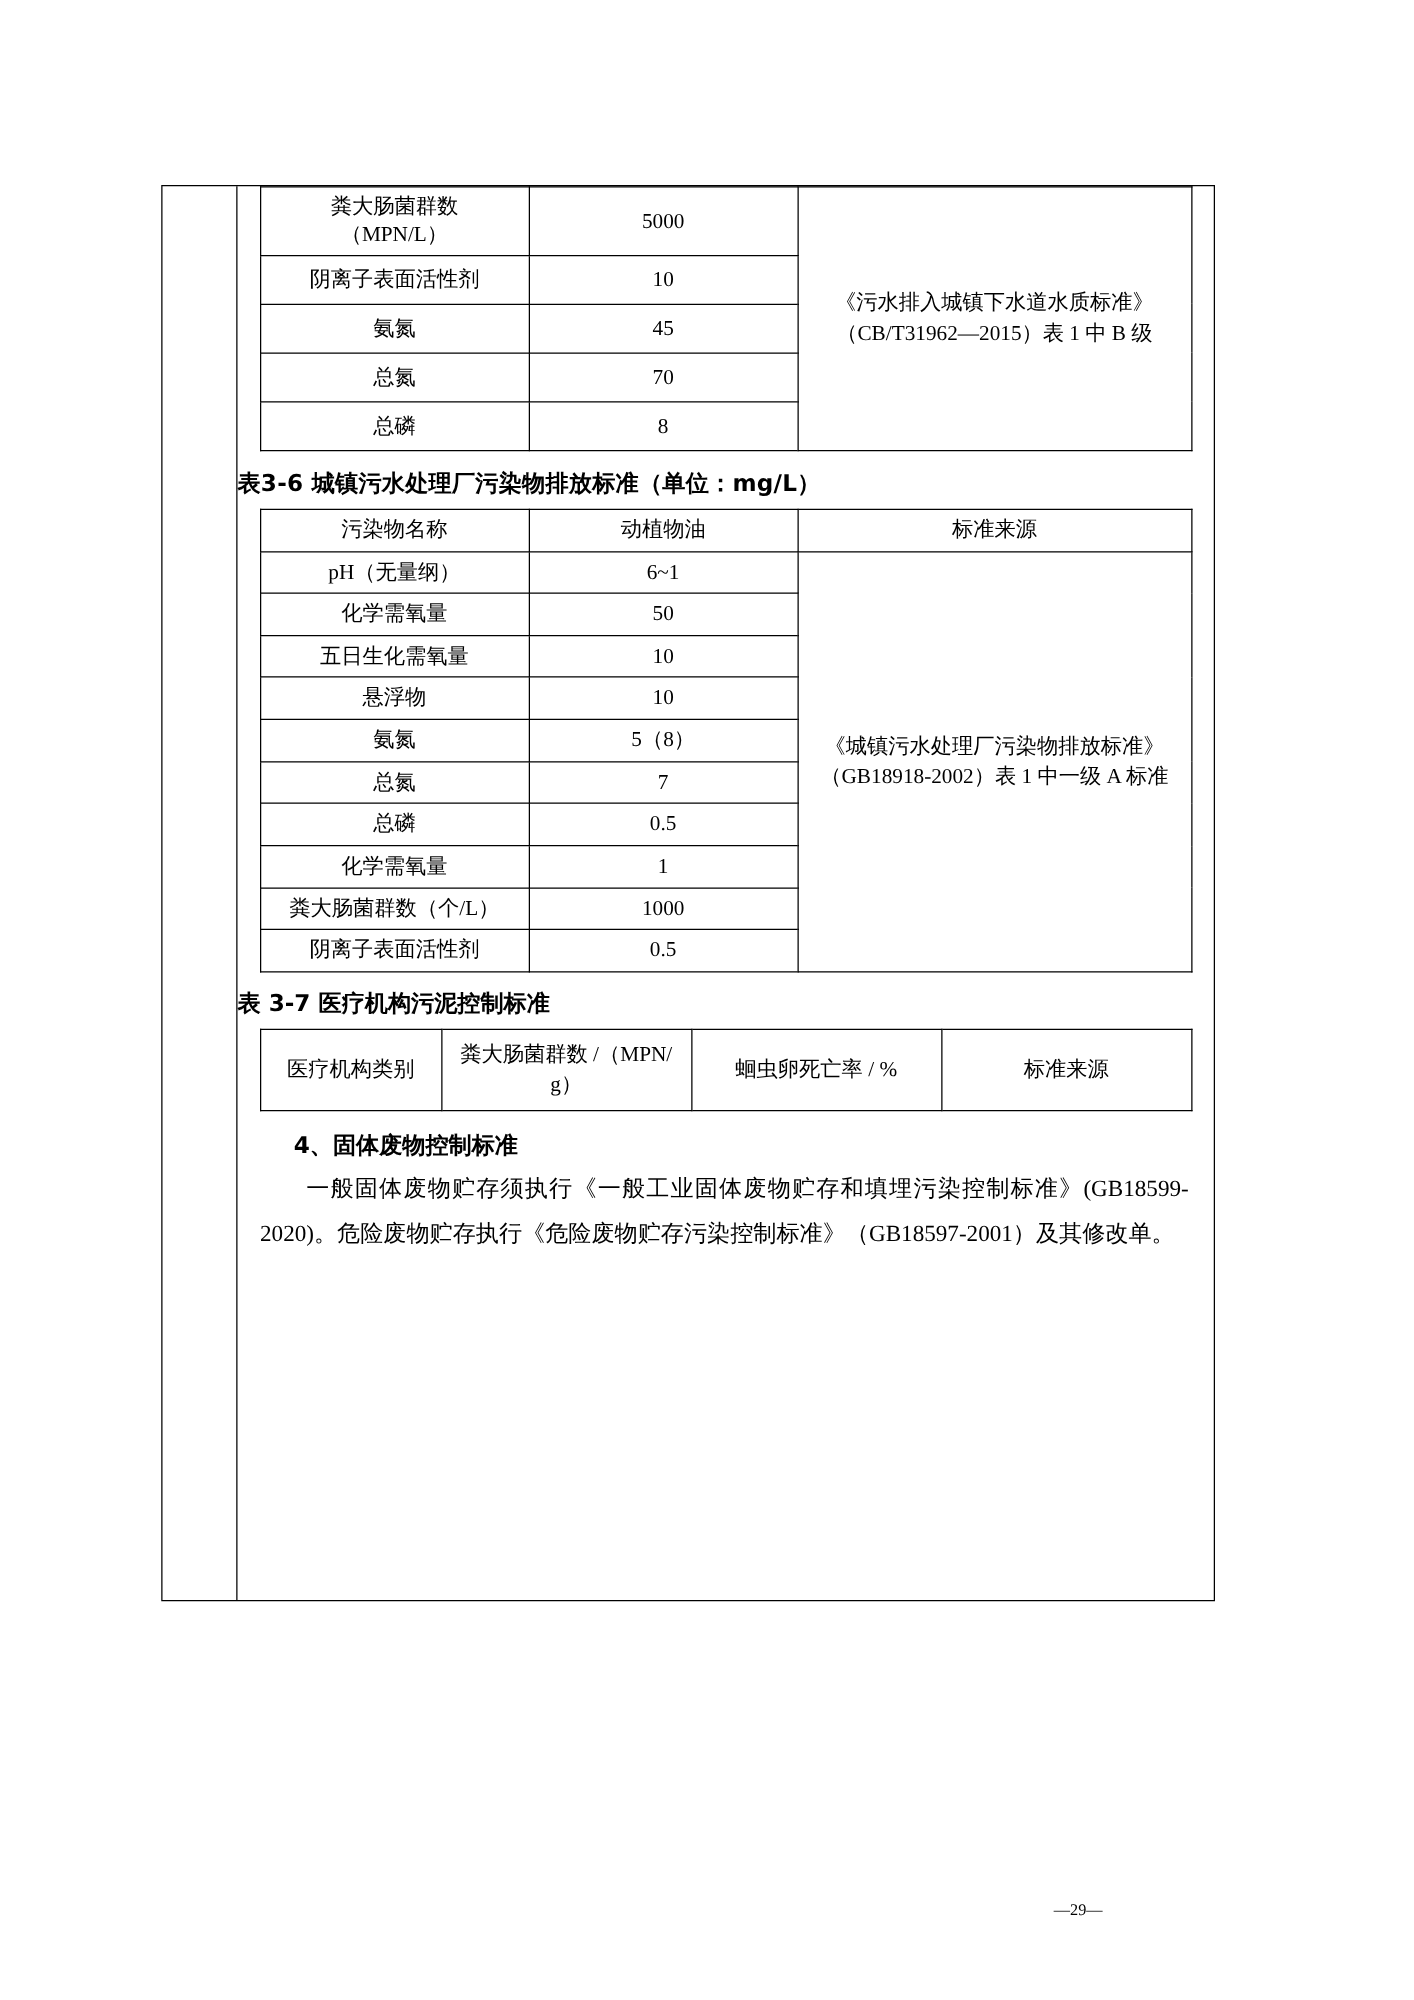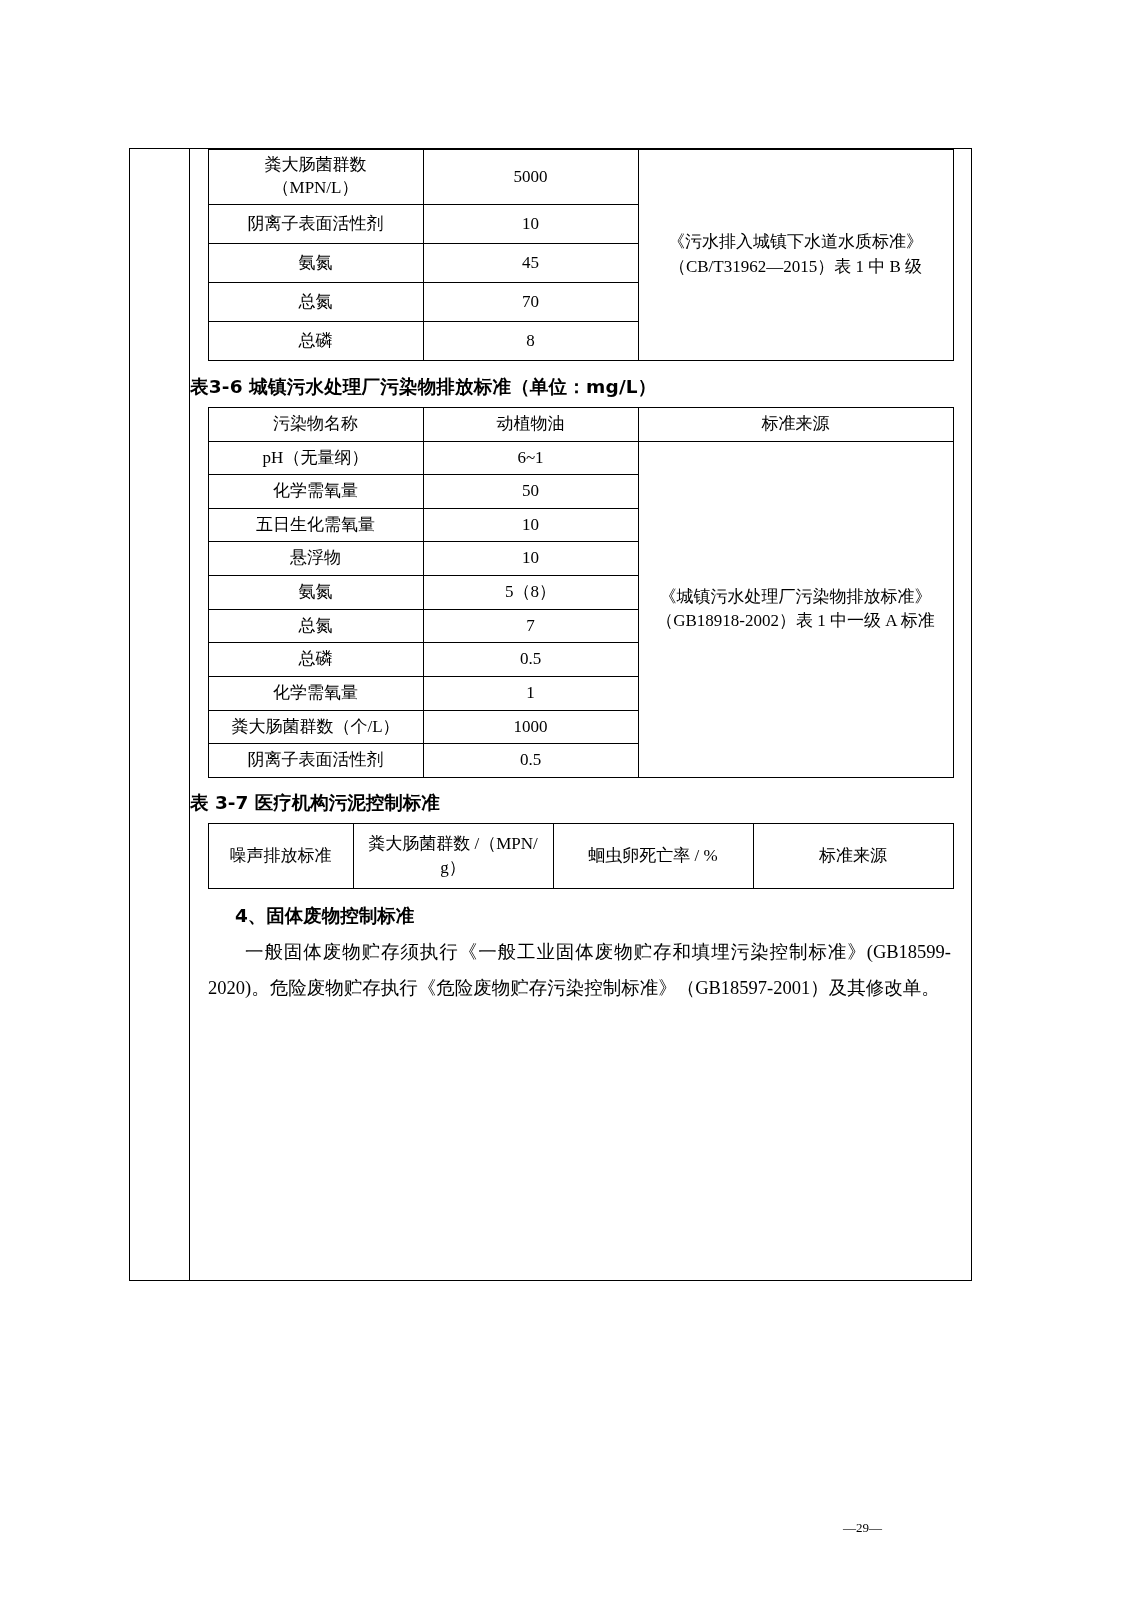--- a/index.html
+++ b/index.html
@@ -222,21 +222,21 @@
       <table class="doc-table">
         <colgroup>
           <col style="width:145px">
           <col style="width:200px">
           <col style="width:200px">
           <col style="width:200px">
         </colgroup>
         <tbody>
           <tr>
             <td style="height:56px;">
-              <span>噪声排放标准</span>
+              <span>医疗机构类别</span>
             </td>
             <td style="line-height:1.4;">
               <span>粪大肠菌群数 /（MPN/ g）</span>
             </td>
             <td>蛔虫卵死亡率 / %</td>
             <td>标准来源</td>
           </tr>
         </tbody>
       </table>
 

